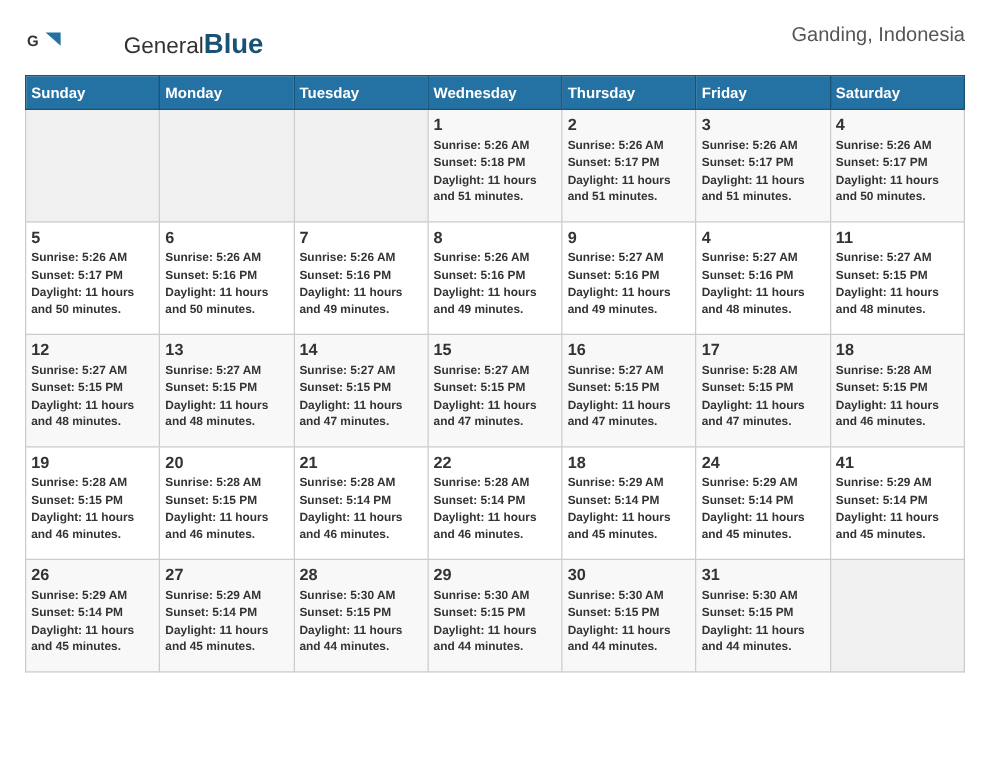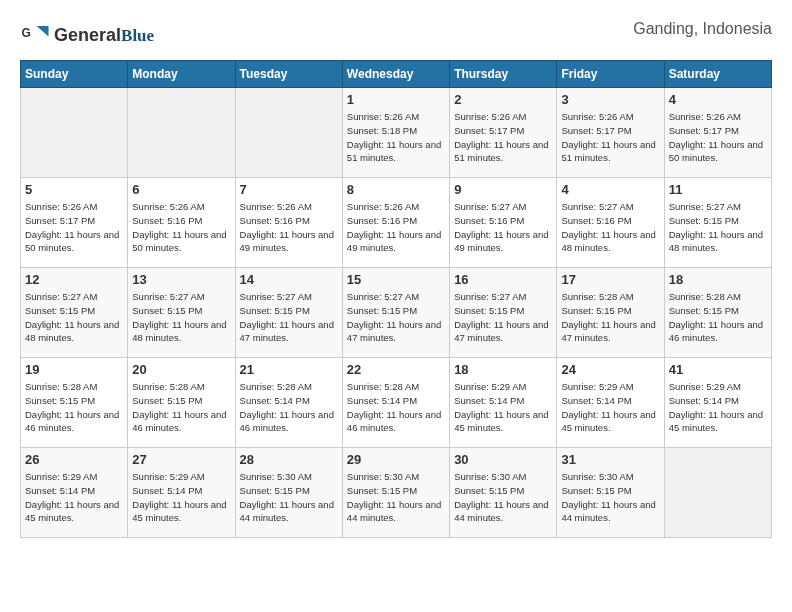--- a/index.html
+++ b/index.html
@@ -16,28 +16,28 @@
       align-items: flex-start;
       margin-bottom: 10px;
     }
     .logo {
       display: flex;
       align-items: center;
       gap: 4px;
     }
     .logo-text-general {
       font-size: 18px;
-      font-weight: bold;
-      color: #333;
+      font-weight: normal;
+      color: #333;
+      margin-left: 45px;
     }
     .logo-text-blue {
-      font-size: 17px;
+      font-size: 22px;
       font-weight: bold;
       color: #1a5276;
-      font-family: Liberation Serif, serif;
     }
     .logo-icon {
       width: 30px;
       height: 30px;
     }
     .title-area {
       text-align: right;
     }
     .month-title {
       font-size: 36px;
@@ -77,20 +77,21 @@
     }
     .day-number {
       font-size: 13px;
       font-weight: bold;
       margin-bottom: 3px;
     }
     .day-info {
       font-size: 9.5px;
       line-height: 1.45;
       color: #333;
+      font-weight: bold;
     }
     .empty-cell {
       background: #f0f0f0 !important;
     }
   </style>
 </head>
 <body>
 
 <div class="header">
   <div class="logo">

